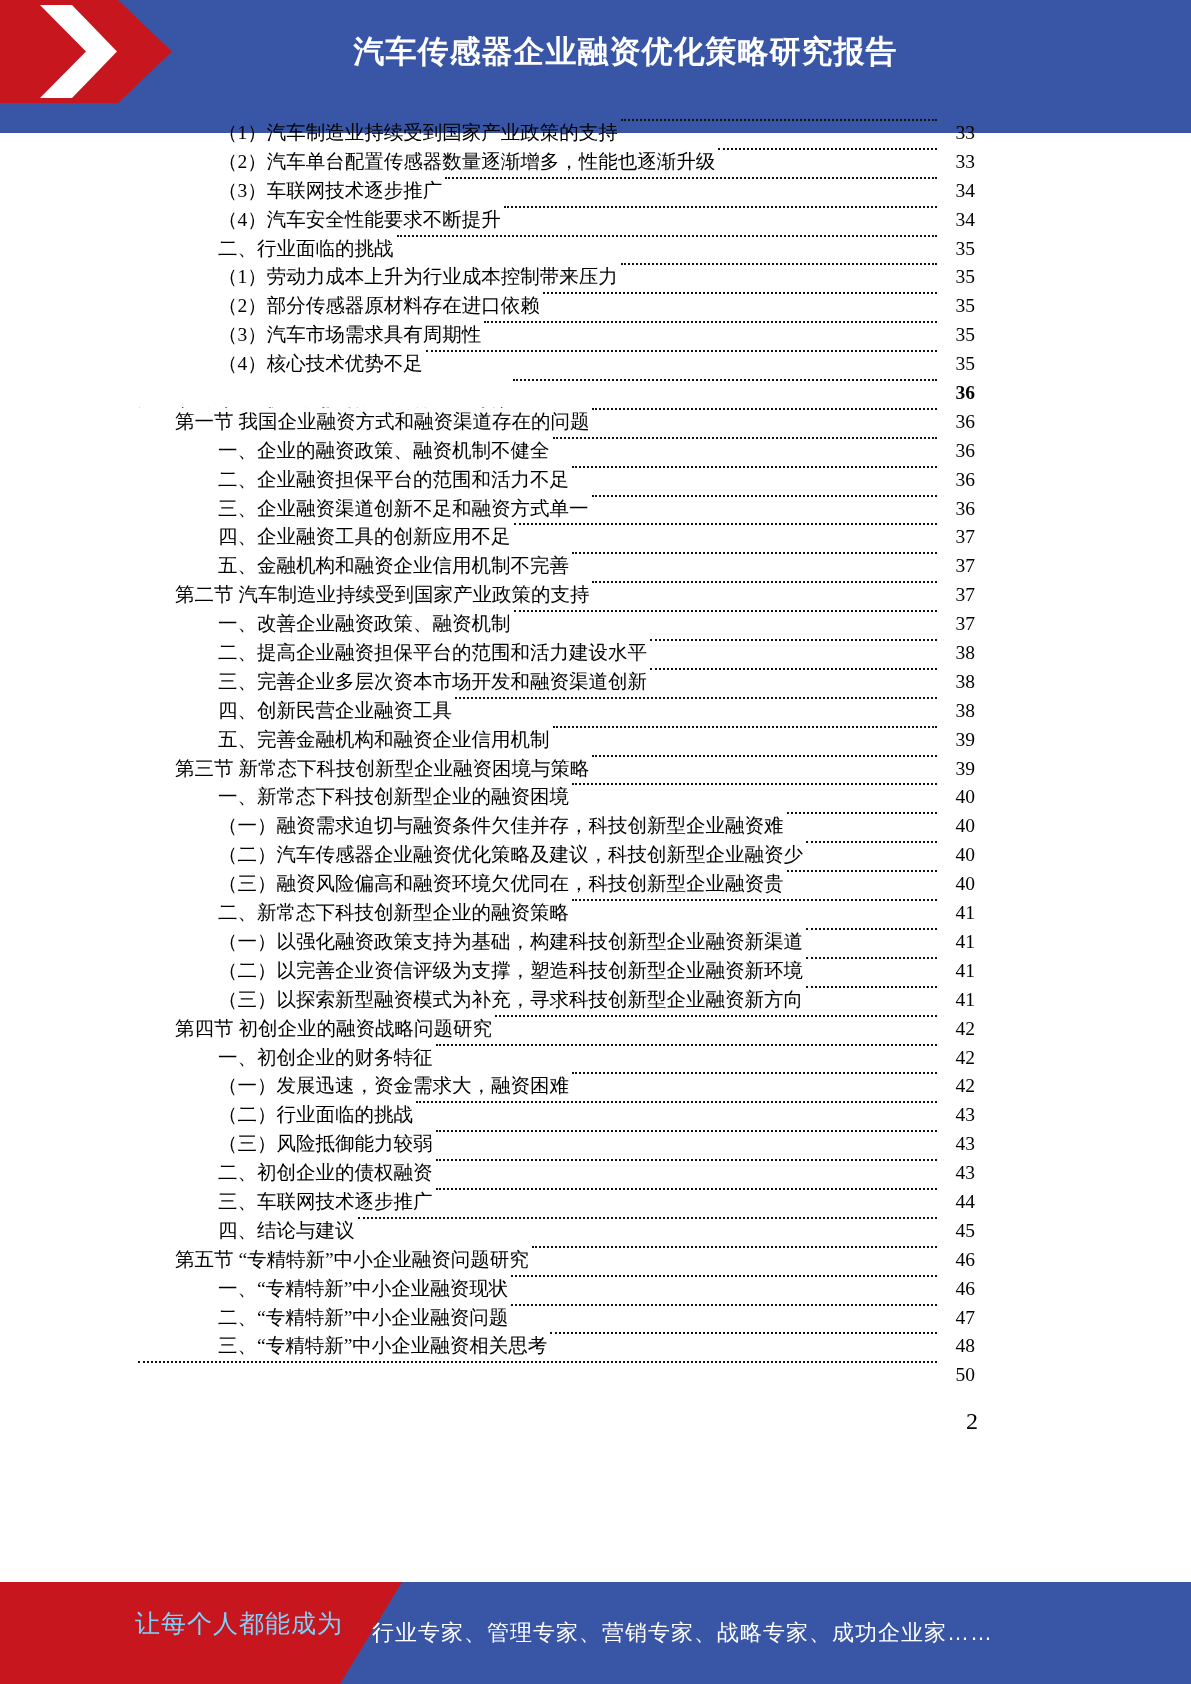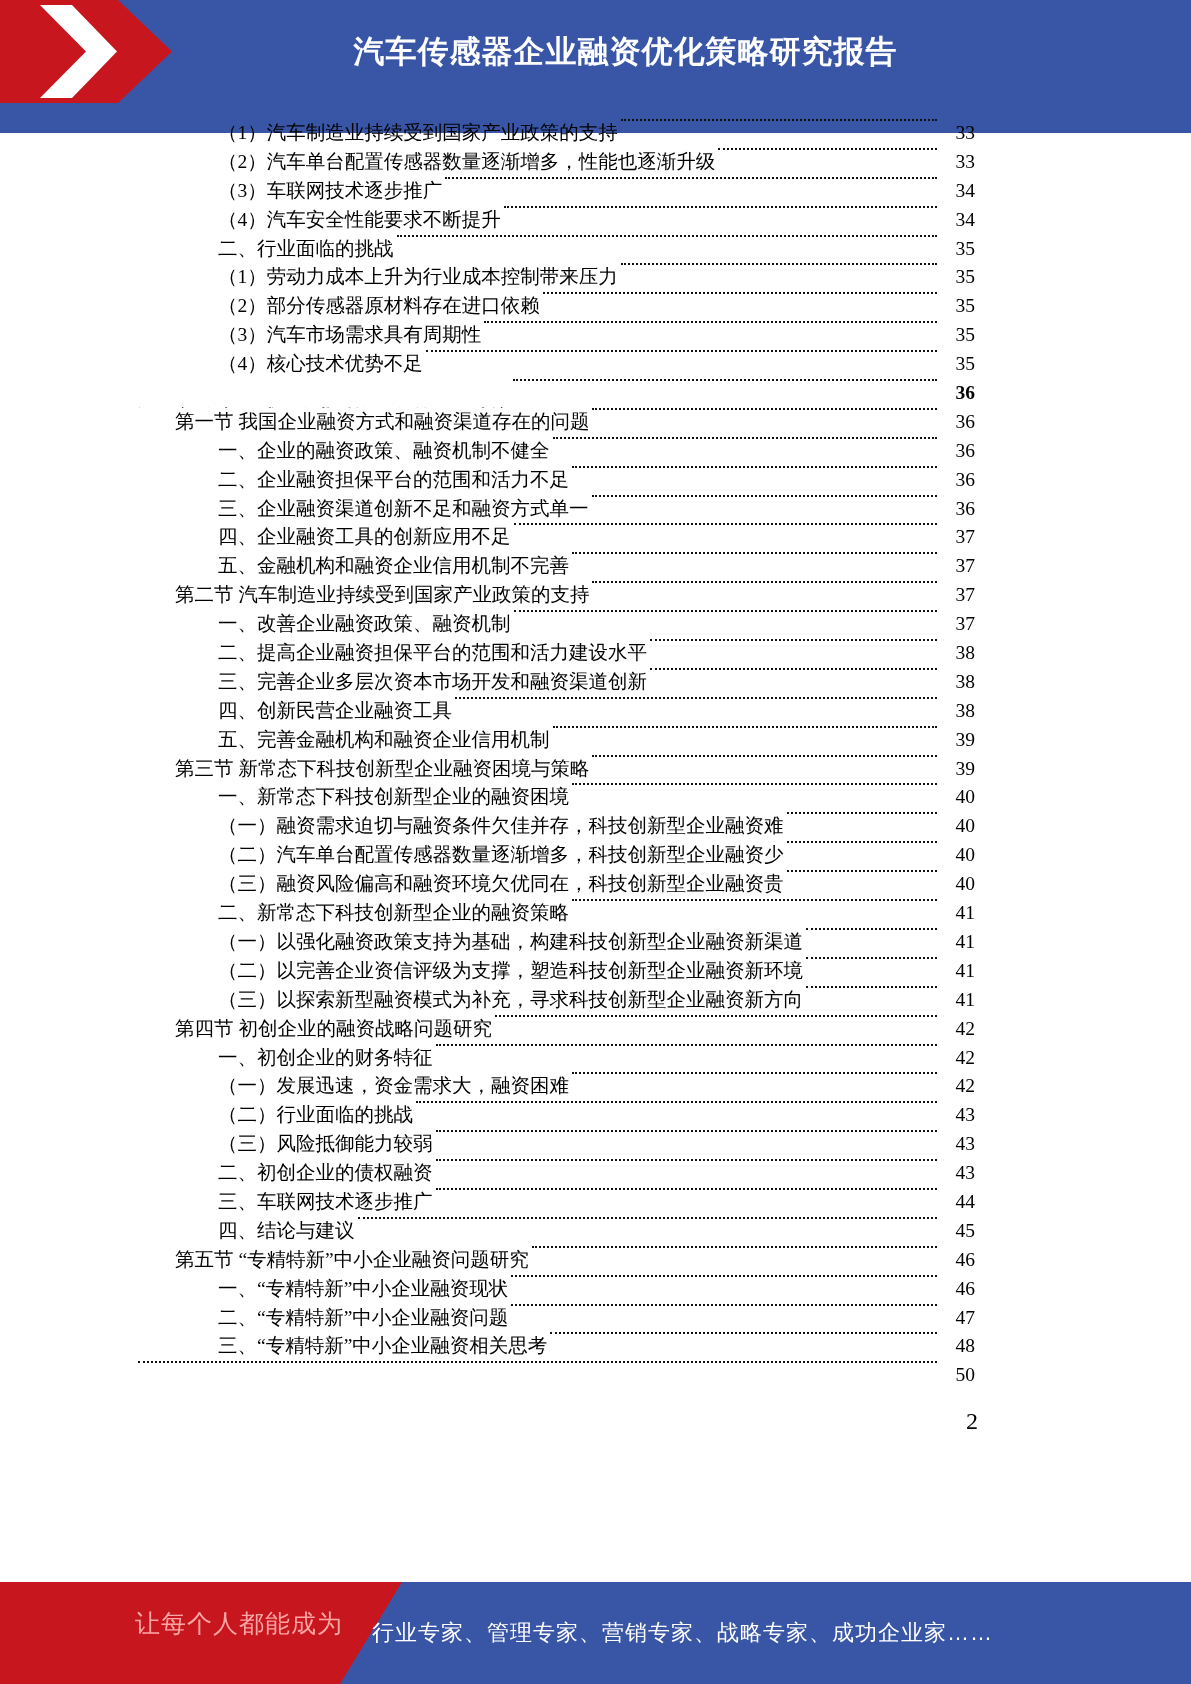--- a/index.html
+++ b/index.html
@@ -110,21 +110,21 @@
     background: var(--red);
     clip-path: polygon(0 0, 402px 0, 340px 102px, 0 102px);
   }
   .footer-left-text {
     position: absolute;
     left: 135px;
     top: 0;
     height: 82px;
     display: flex;
     align-items: center;
-    color: #fca5a5;
+    color: #7dd3fc;
     font-family: "Liberation Sans", "DejaVu Sans", sans-serif;
     font-size: 25px;
     letter-spacing: 1px;
     white-space: nowrap;
   }
   .footer-right-text {
     position: absolute;
     left: 372px;
     top: 0;
     height: 102px;
@@ -268,21 +268,21 @@
     <span class="label">一、新常态下科技创新型企业的融资困境</span>
     <span class="dots"></span>
     <span class="pagenum">40</span>
   </div>
     <div class="toc-row item">
     <span class="label">（一）融资需求迫切与融资条件欠佳并存，科技创新型企业融资难</span>
     <span class="dots"></span>
     <span class="pagenum">40</span>
   </div>
     <div class="toc-row item">
-    <span class="label">（二）汽车单台配置传感器数量逐渐增多，科技创新型企业融资少</span>
+    <span class="label">（二）汽车传感器企业融资优化策略及建议，科技创新型企业融资少</span>
     <span class="dots"></span>
     <span class="pagenum">40</span>
   </div>
     <div class="toc-row item">
     <span class="label">（三）融资风险偏高和融资环境欠优同在，科技创新型企业融资贵</span>
     <span class="dots"></span>
     <span class="pagenum">40</span>
   </div>
     <div class="toc-row item">
     <span class="label">二、新常态下科技创新型企业的融资策略</span>

